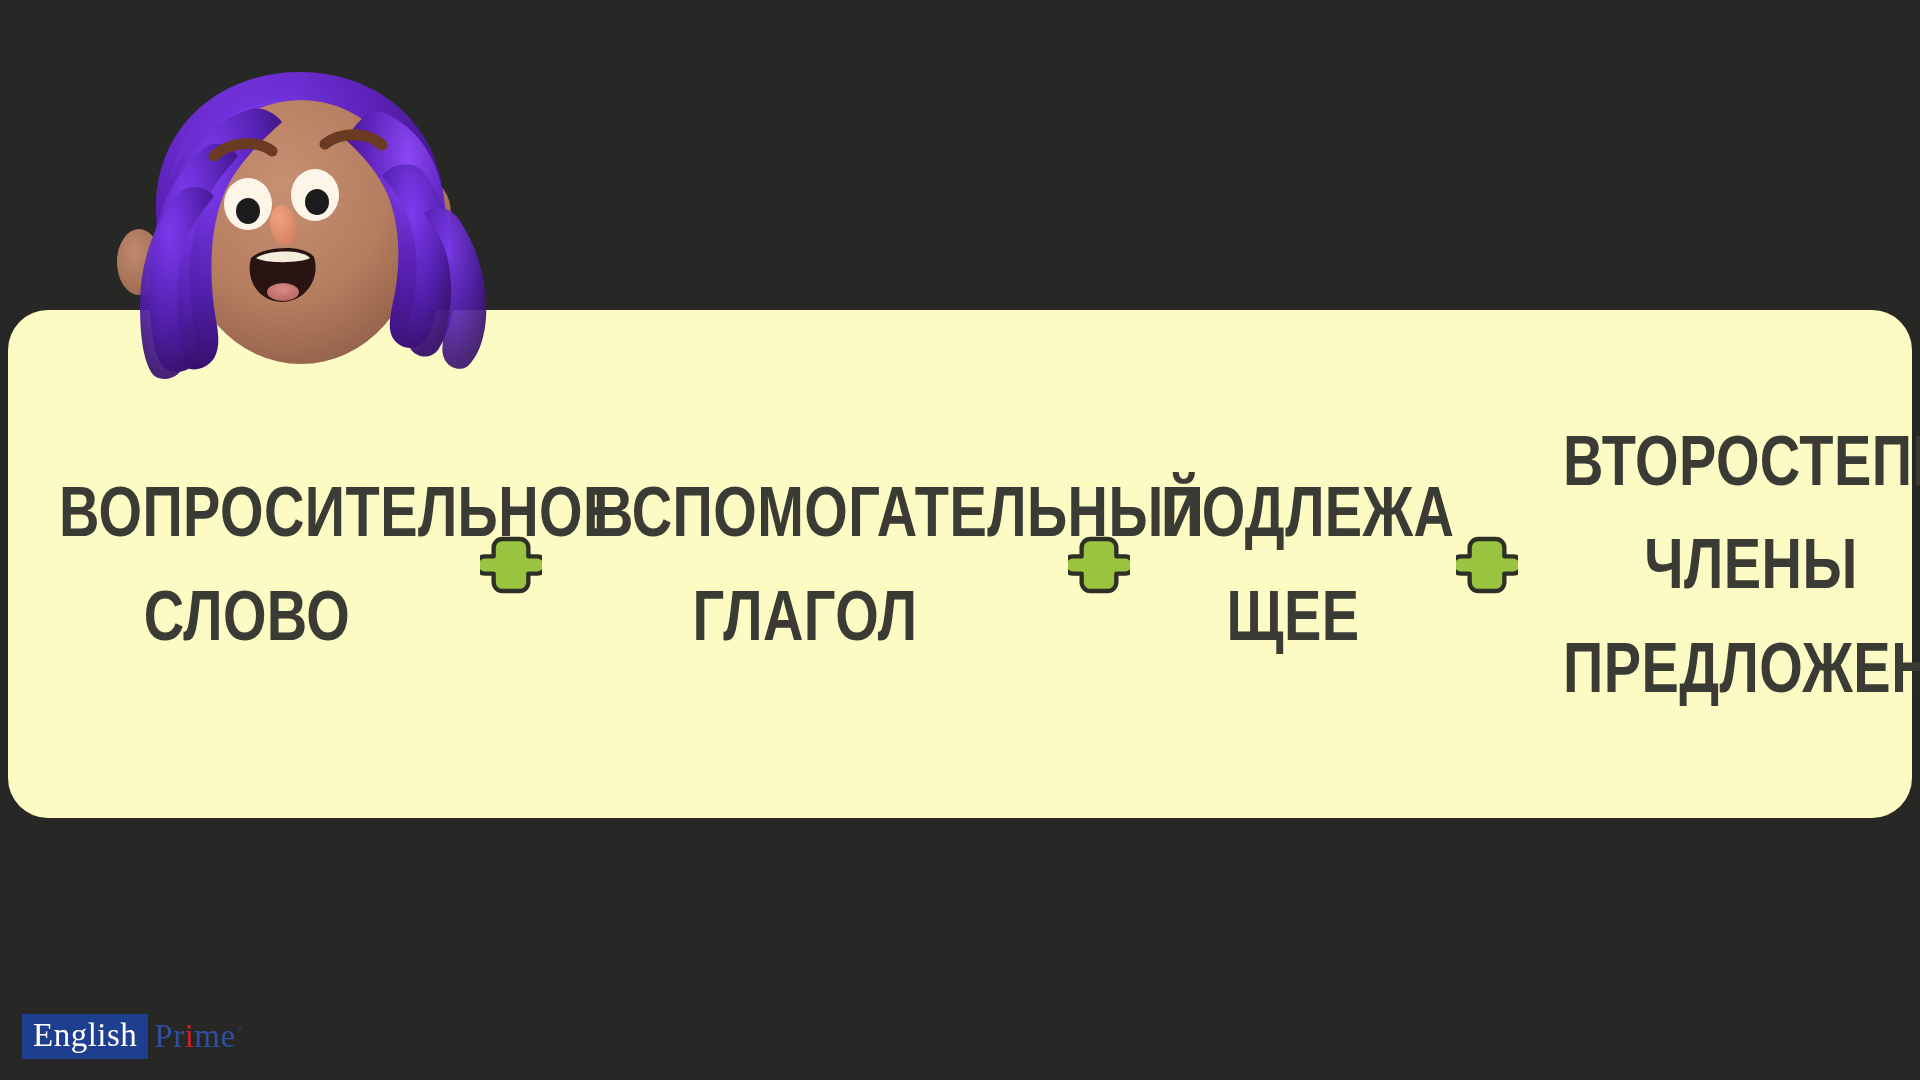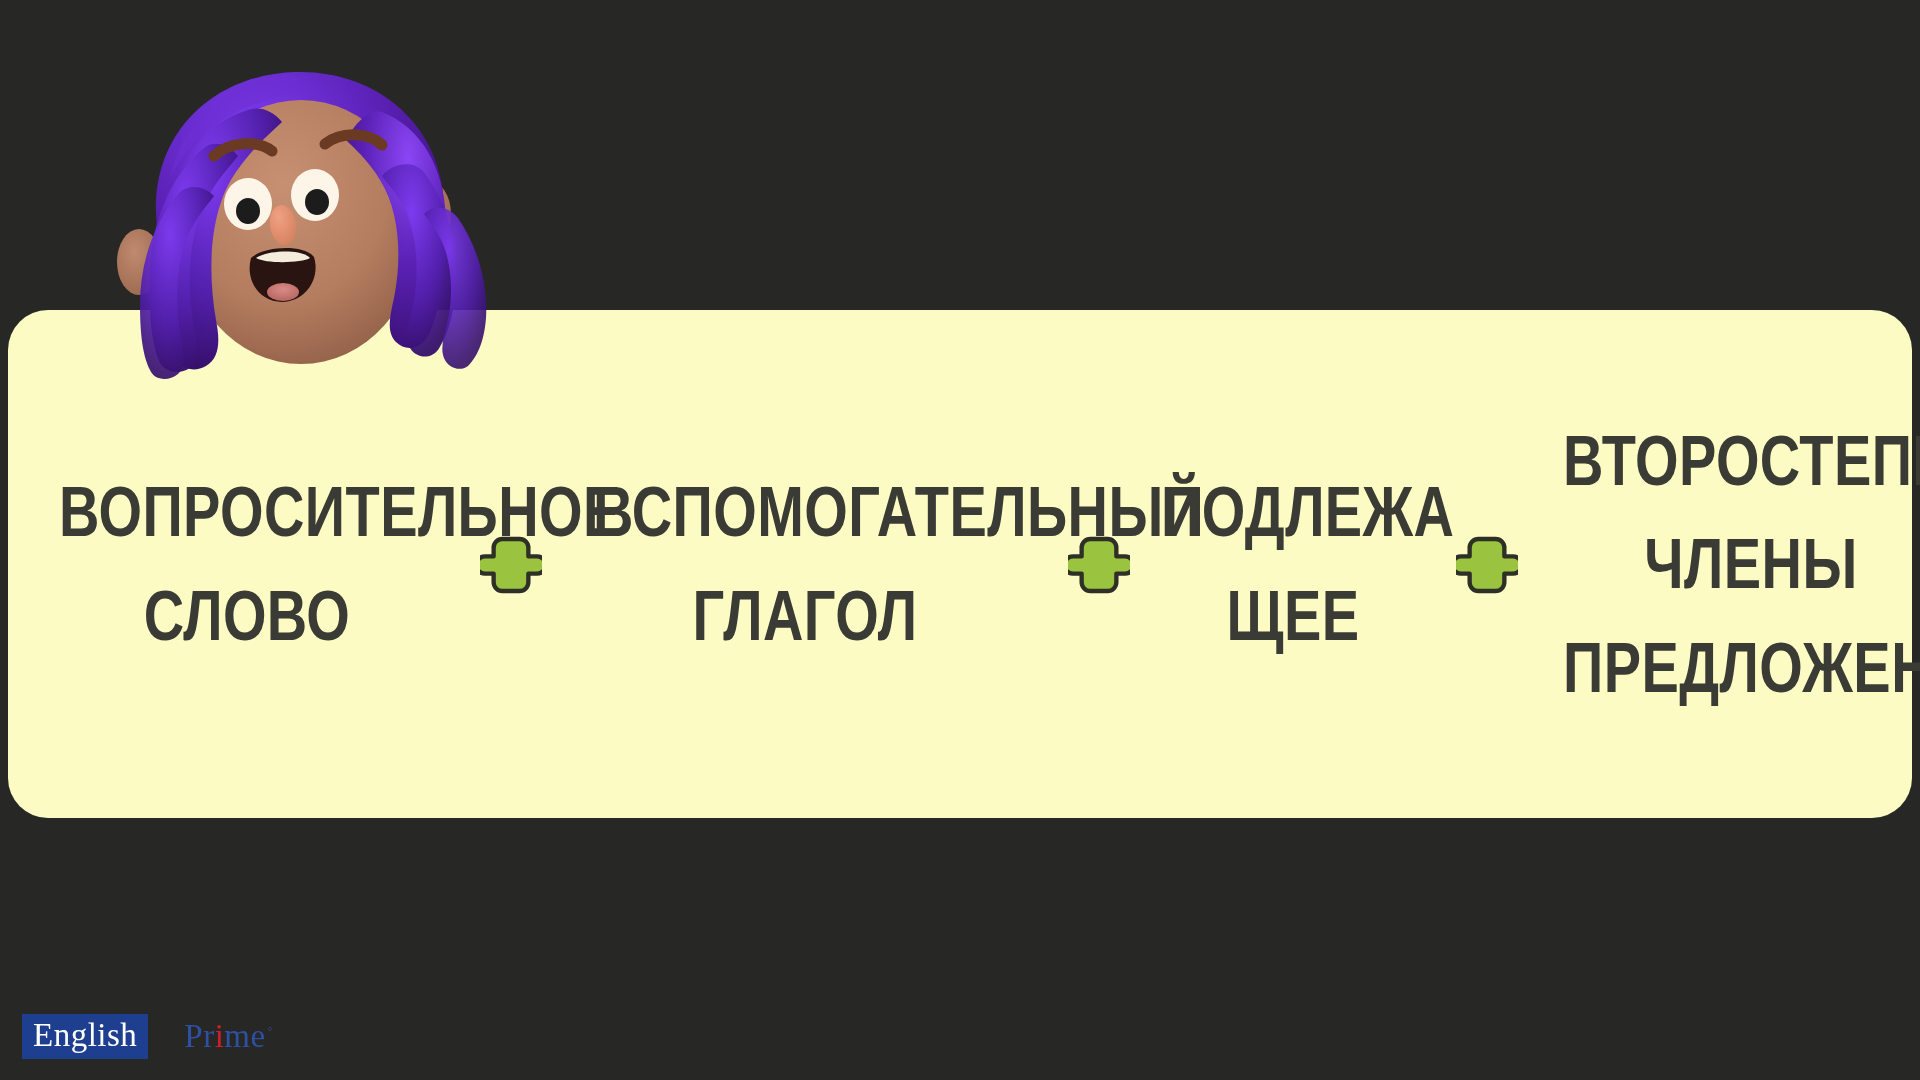--- a/index.html
+++ b/index.html
@@ -85,37 +85,36 @@
   }
 
   
   .logo {
     position: absolute;
     left: 22px;
     bottom: 22px;
     display: flex;
     align-items: center;
     height: 44px;
-    gap: 16px;
   }
   .logo-badge {
     background: #1e3f8f;
     color: #ffffff;
     font-family: "Liberation Serif", "DejaVu Serif", serif;
     font-size: 33px;
     line-height: 1;
     padding: 5px 11px 7px 11px;
     letter-spacing: 0.5px;
   }
   .logo-prime {
     color: #2f4fa3;
     font-family: "Liberation Serif", "DejaVu Serif", serif;
     font-size: 33px;
     line-height: 1;
-    margin-left: 20px;
+    margin-left: 6px;
     letter-spacing: 0.5px;
     position: relative;
   }
   .logo-prime .dot-red { color: #cc1f2a; }
   .logo-reg {
     font-size: 11px;
     vertical-align: super;
     color: #2f4fa3;
     margin-left: 2px;
   }

